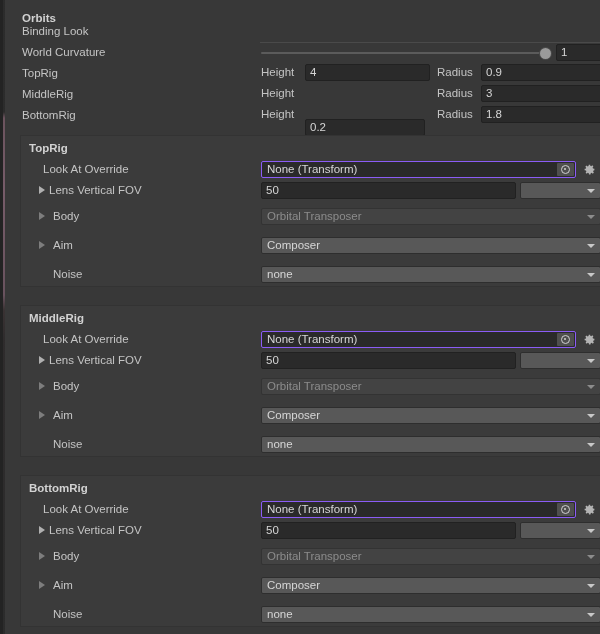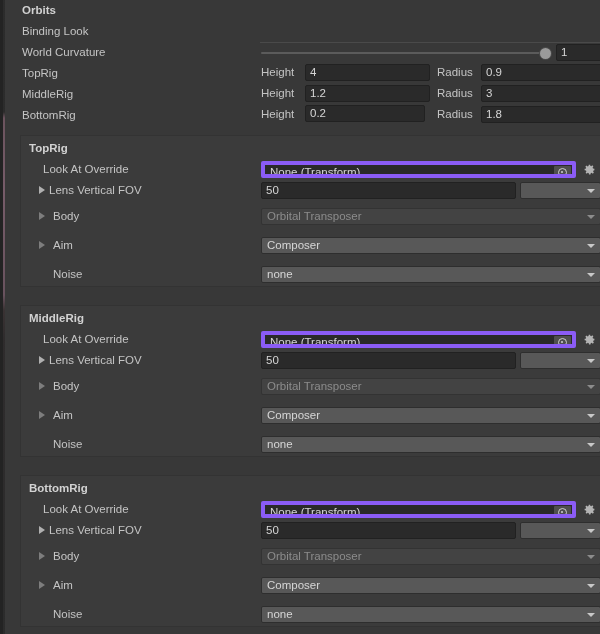--- a/index.html
+++ b/index.html
@@ -193,21 +193,21 @@
     border-left: 6px solid #b0b0b0;
   }
   .foldout.dim { border-left-color: #7d7d7d; }
 
   
   .objfield {
     position: absolute;
     box-sizing: border-box;
     height: 17px;
     background: #2a2a2a;
-    border: 4px solid #8b5cf6;
+    border: 1px solid #8b5cf6;
     border-radius: 2px;
     color: #d6d6d6;
     font-size: 11.5px;
     line-height: 15px;
     padding-left: 5px;
     white-space: nowrap;
     overflow: hidden;
   }
   .objfield .target {
     position: absolute;
@@ -243,21 +243,21 @@
 </head>
 <body>
 
 <div class="inspector">
 
   <div class="edge-dark"></div>
   <div class="edge-accent"></div>
 
   <div class="orbits">
 
-    <div class="r" style="top:0px;">
+    <div class="r" style="top:8px;">
       <div class="lbl head">Orbits</div>
     </div>
 
     <div class="r" style="top:21px;">
       <div class="lbl">Binding Look</div>
     </div>
 
     <div class="r" style="top:42px;">
       <div class="lbl">World Curvature</div>
       <div class="hairline" style="left:255px; top:0px; width:345px;"></div>
@@ -278,33 +278,30 @@
       </div>
       <div class="inline-lbl" style="left:432px; top:1px;">Radius</div>
       <div class="field" style="left:476px; top:1px; width:128px;">
         <span>0.9</span>
       </div>
     </div>
 
     <div class="r" style="top:84px;">
       <div class="lbl">MiddleRig</div>
       <div class="inline-lbl" style="left:256px; top:1px;">Height</div>
-      <div class="field" style="left:300px; top:1px; width:125px;">
-        <span>1.2</span>
-      </div>
       <div class="inline-lbl" style="left:432px; top:1px;">Radius</div>
       <div class="field" style="left:476px; top:1px; width:128px;">
         <span>3</span>
       </div>
     </div>
 
     <div class="r" style="top:105px;">
       <div class="lbl">BottomRig</div>
       <div class="inline-lbl" style="left:256px; top:1px;">Height</div>
-      <div class="field" style="left:300px; top:0; width:120px;">
+      <div class="field" style="left:300px; top:14px; width:120px;">
         <span>0.2</span>
       </div>
       <div class="inline-lbl" style="left:432px; top:1px;">Radius</div>
       <div class="field" style="left:476px; top:1px; width:128px;">
         <span>1.8</span>
       </div>
     </div>
 
   </div>
 

